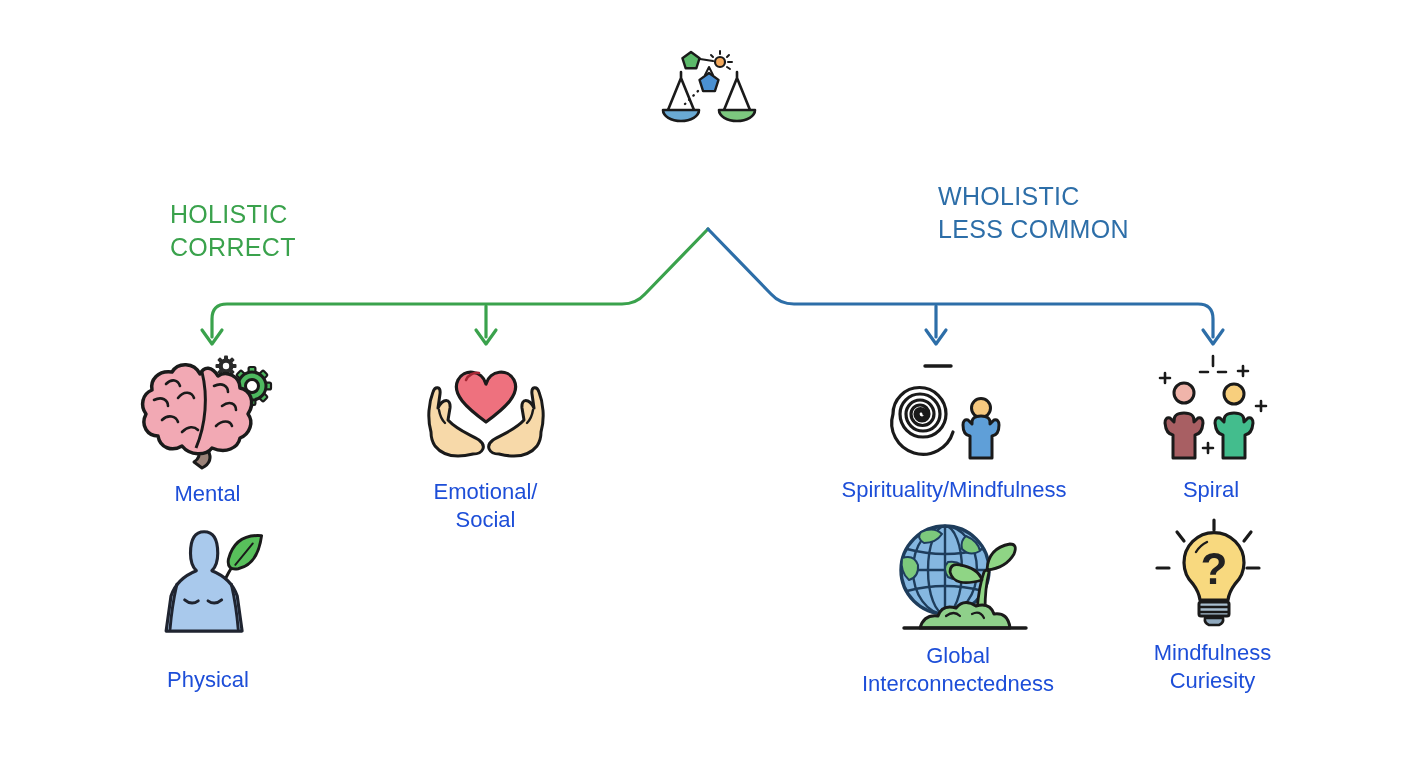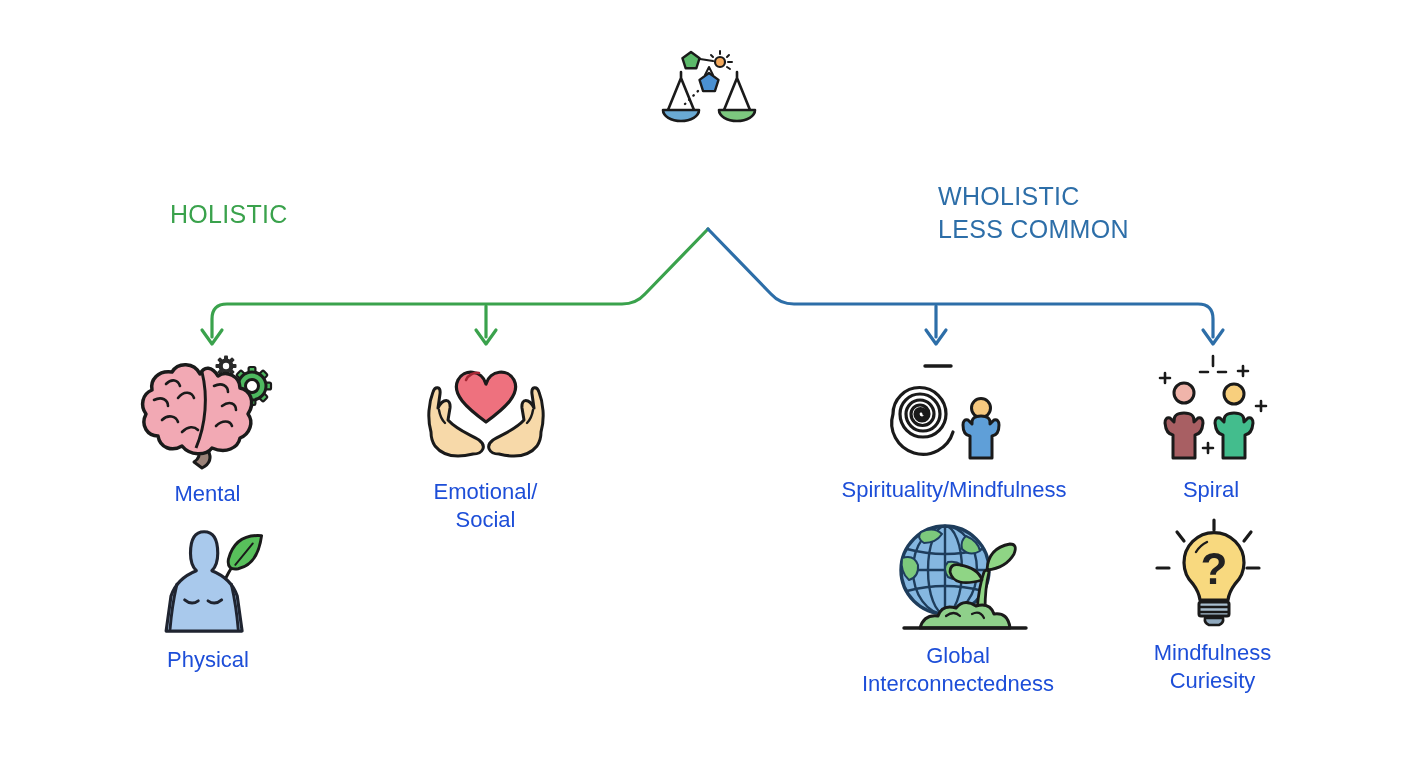--- a/index.html
+++ b/index.html
@@ -56,20 +56,21 @@
         </g>
         <path d="M48,25 L52,17 L56,25 Z" fill="#ffffff" stroke-width="2"></path>
         <polygon points="52,23 61.5,29.9 57.9,41.1 46.1,41.1 42.5,29.9" fill="#4a90d2" stroke-width="2.4"></polygon>
         <path d="M41,41 L28,54" fill="none" stroke-width="2.4" stroke-dasharray="0.5,5.5"></path>
       </g>
     </svg>
   </div>
 
   <div class="heading heading-green" style="left:170px;top:198px;width:302px;">
     <span>HOLISTIC</span><br>
+    <span>CORRECT</span>
   </div>
   <div class="heading heading-blue" style="left:938px;top:180px;width:302px;">
     <span>WHOLISTIC</span><br>
     <span>LESS COMMON</span>
   </div>
 
   <div class="node" style="left:135px;top:350px;width:145px;">
     <svg width="140" height="122" viewBox="0 0 140 122">
       <g transform="translate(88,16)">
         <g fill="#2b2b2b">
@@ -136,21 +137,21 @@
         <path d="M65,24 C61,10 43,8 37,20 C30,34 46,48 65,62 C84,48 100,34 93,20 C87,8 69,10 65,24 Z" fill="#ee717e" stroke="#1a1a1a" stroke-width="3.2" stroke-linejoin="round"></path>
         <path d="M45,20 c2,-5 8,-8 13,-7" fill="none" stroke="#a32633" stroke-width="2.6" stroke-linecap="round"></path>
       </g>
     </svg>
     <div class="label mt16">
       <span>Emotional/</span><br>
       <span>Social</span>
     </div>
   </div>
 
-  <div class="node" style="left:143px;top:522px;width:130px;">
+  <div class="node" style="left:143px;top:522px;width:130px;gap:20px;">
     <svg width="125" height="112" viewBox="0 0 125 115">
       <g>
         <path d="M80,58 Q86,46 96,32" fill="none" stroke="#1a1a1a" stroke-width="3" stroke-linecap="round"></path>
         <path d="M117,14 Q90,12 83,38 Q81,50 93,48 Q113,44 117,14 Z" fill="#58c05b" stroke="#1a1a1a" stroke-width="3" stroke-linejoin="round"></path>
         <path d="M90,44 Q100,32 108,22" fill="none" stroke="#1a1a1a" stroke-width="2" stroke-linecap="round"></path>
       </g>
       <g>
         <path d="M44,32 Q44,10 58,10 Q72,10 72,32 Q72,44 66,50 Q86,58 92,76 L97,112 L19,112 L24,76 Q30,58 50,50 Q44,44 44,32 Z" fill="#a9c9ec" stroke="#1f2430" stroke-width="3.2" stroke-linejoin="round"></path>
         <path d="M38,80 q7,6 14,1 M62,81 q7,5 14,-1" fill="none" stroke="#1f2430" stroke-width="3" stroke-linecap="round"></path>
         <path d="M30,64 q-5,22 -7,46 M86,64 q5,22 7,46" fill="none" stroke="#1f2430" stroke-width="3" stroke-linecap="round"></path>

